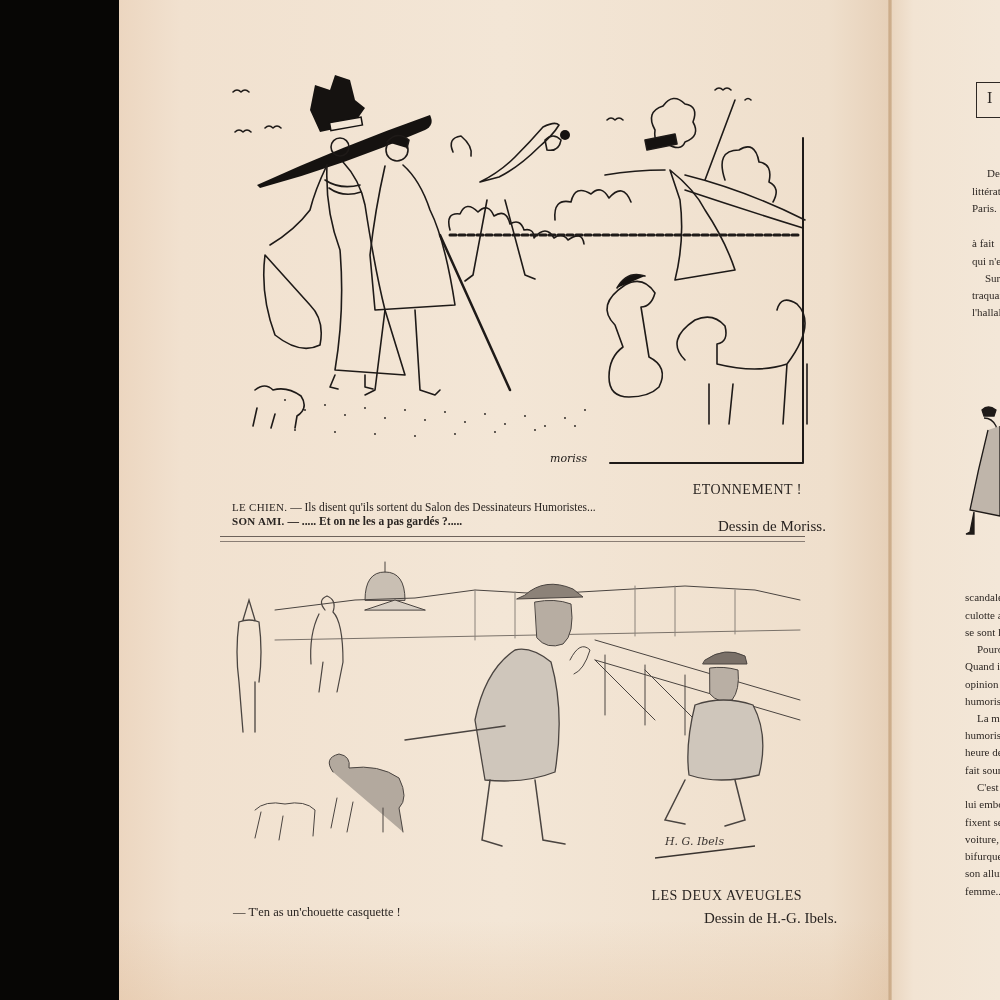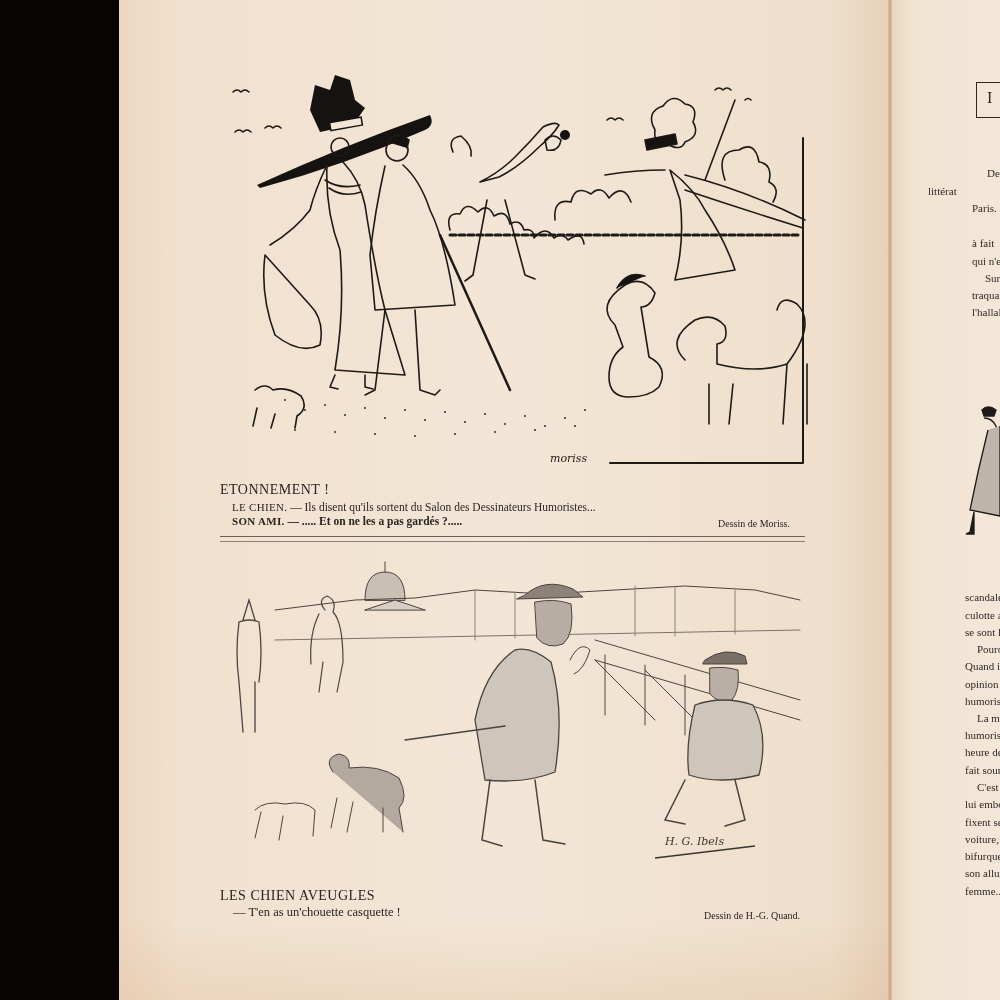--- a/index.html
+++ b/index.html
@@ -9,27 +9,27 @@
     background: linear-gradient(90deg, #ecd6c0 0%, #f1e1cf 8%, #f3e6d6 50%, #efdfcc 92%, #e6d0b8 100%); }
   .page-left::after { content:""; position:absolute; left:0; right:0; bottom:0; height:80px; background:linear-gradient(180deg, rgba(0,0,0,0), rgba(220,180,140,0.25)); }
   .gutter { position:absolute; left:888px; top:0; width:4px; height:1000px; background:linear-gradient(90deg,#d9bfa2,#c8a682,#dcc4a8); }
   .page-right { position:absolute; left:892px; top:0; width:108px; height:1000px;
     background: linear-gradient(90deg, #ead6c0 0%, #f2e4d3 20%, #f3e7d8 100%); }
 
   
   .illus-top { position:absolute; left:225px; top:70px; width:585px; height:400px; }
   .illus-bottom { position:absolute; left:215px; top:540px; width:595px; height:340px; }
 
-  .caption-title { position:absolute; left:220px; width:590px; text-align:left; color:#2a2522; letter-spacing:0.5px; }
+  .caption-title { position:absolute; left:212px; width:590px; text-align:right; color:#2a2522; letter-spacing:0.5px; }
   .cap1-title { top:482px; font-size:14px; }
   .cap1-line { position:absolute; left:232px; font-size:11.5px; color:#2a2522; white-space:nowrap; }
   .cap1-l1 { top:501px; }
   .cap1-l2 { top:515px;font-weight:bold; }
   .speaker { font-variant:small-caps; font-size:11px; letter-spacing:0.3px; }
-  .credit { position:absolute; font-size:10px; color:#2a2522; white-space:nowrap; }
+  .credit { position:absolute; font-size:15px; color:#2a2522; white-space:nowrap; }
   .credit1 { top:518px; left:718px; }
   .divider { position:absolute; left:220px; width:585px; top:536px; height:4px; border-top:1px solid #6d625a; border-bottom:1px solid #8a7e75; }
   .cap2-title { top:888px; font-size:14px; }
   .cap2-line { position:absolute; left:233px; top:905px; font-size:12.5px; color:#2a2522; white-space:nowrap; }
   .credit2 { top:910px; left:704px; }
 
   
   .rp-box { position:absolute; left:976px; top:82px; width:40px; height:34px; border:1.5px solid #2e2824; }
   .rp-box span { position:absolute; left:10px; top:6px; font-size:16px; color:#2e2824; }
   .rp-line { position:absolute; font-size:11px; color:#2e2824; white-space:nowrap;margin-top:8px; }
@@ -180,30 +180,30 @@
     <path d="M480 165 q-10 40 -6 70 q30 10 70 0 q10 -40 -6 -70 q-30 -10 -58 0 z" fill="#cfc6bb" stroke-width="1.3"></path>
     <path d="M470 240 l-20 40 l20 4 M520 240 l10 40 l-20 6" stroke-width="1.5"></path>
 
     <path d="M40 270 q10 -10 30 -6 q20 -4 30 6 l-2 26 m-30 -20 l-4 24 m-18 -28 l-6 26"></path>
     <path d="M118 232 q-10 -14 6 -18 q12 2 10 14 q30 -4 50 10 q10 20 0 30 l4 24 m-20 -24 l0 24 m-30 -30 l-6 30 m-10 -34 l-6 30" fill="#b3a99e"></path>
   </g>
   <text x="450" y="305" font-size="11" font-style="italic" fill="#3a3430" font-family="DejaVu Serif, serif">H. G. Ibels</text>
   <path d="M440 318 L540 306" stroke="#3a3430" stroke-width="1.5"></path>
 </svg>
 
-<div class="caption-title cap2-title">LES CHIEN AVEUGLES</div>
+<div class="caption-title cap2-title">LES DEUX AVEUGLES</div>
 <div class="cap2-line">— T'en as un'chouette casquette !</div>
-<div class="credit credit2">Dessin de H.-G. Quand.</div>
+<div class="credit credit2">Dessin de H.-G. Ibels.</div>
 
 <div class="rp-box">
   <span>I</span>
 </div>
 
 <div class="rp-line" style="left:987px;top:159px">De</div>
-<div class="rp-line" style="left:928px;top:177px">littérat</div>
+<div class="rp-line" style="left:972px;top:177px">littérat</div>
 <div class="rp-line" style="left:972px;top:194px">Paris.</div>
 <div class="rp-line" style="left:1016px;top:212px">les jou</div>
 <div class="rp-line" style="left:972px;top:229px">à fait</div>
 <div class="rp-line" style="left:972px;top:247px">qui n'e</div>
 <div class="rp-line" style="left:985px;top:264px">Sur</div>
 <div class="rp-line" style="left:972px;top:281px">traquan</div>
 <div class="rp-line" style="left:972px;top:298px">l'hallal</div>
 
 <svg class="rp-fig" viewBox="0 0 40 140">
   <g fill="none" stroke="#1e1a18" stroke-width="1.3">

